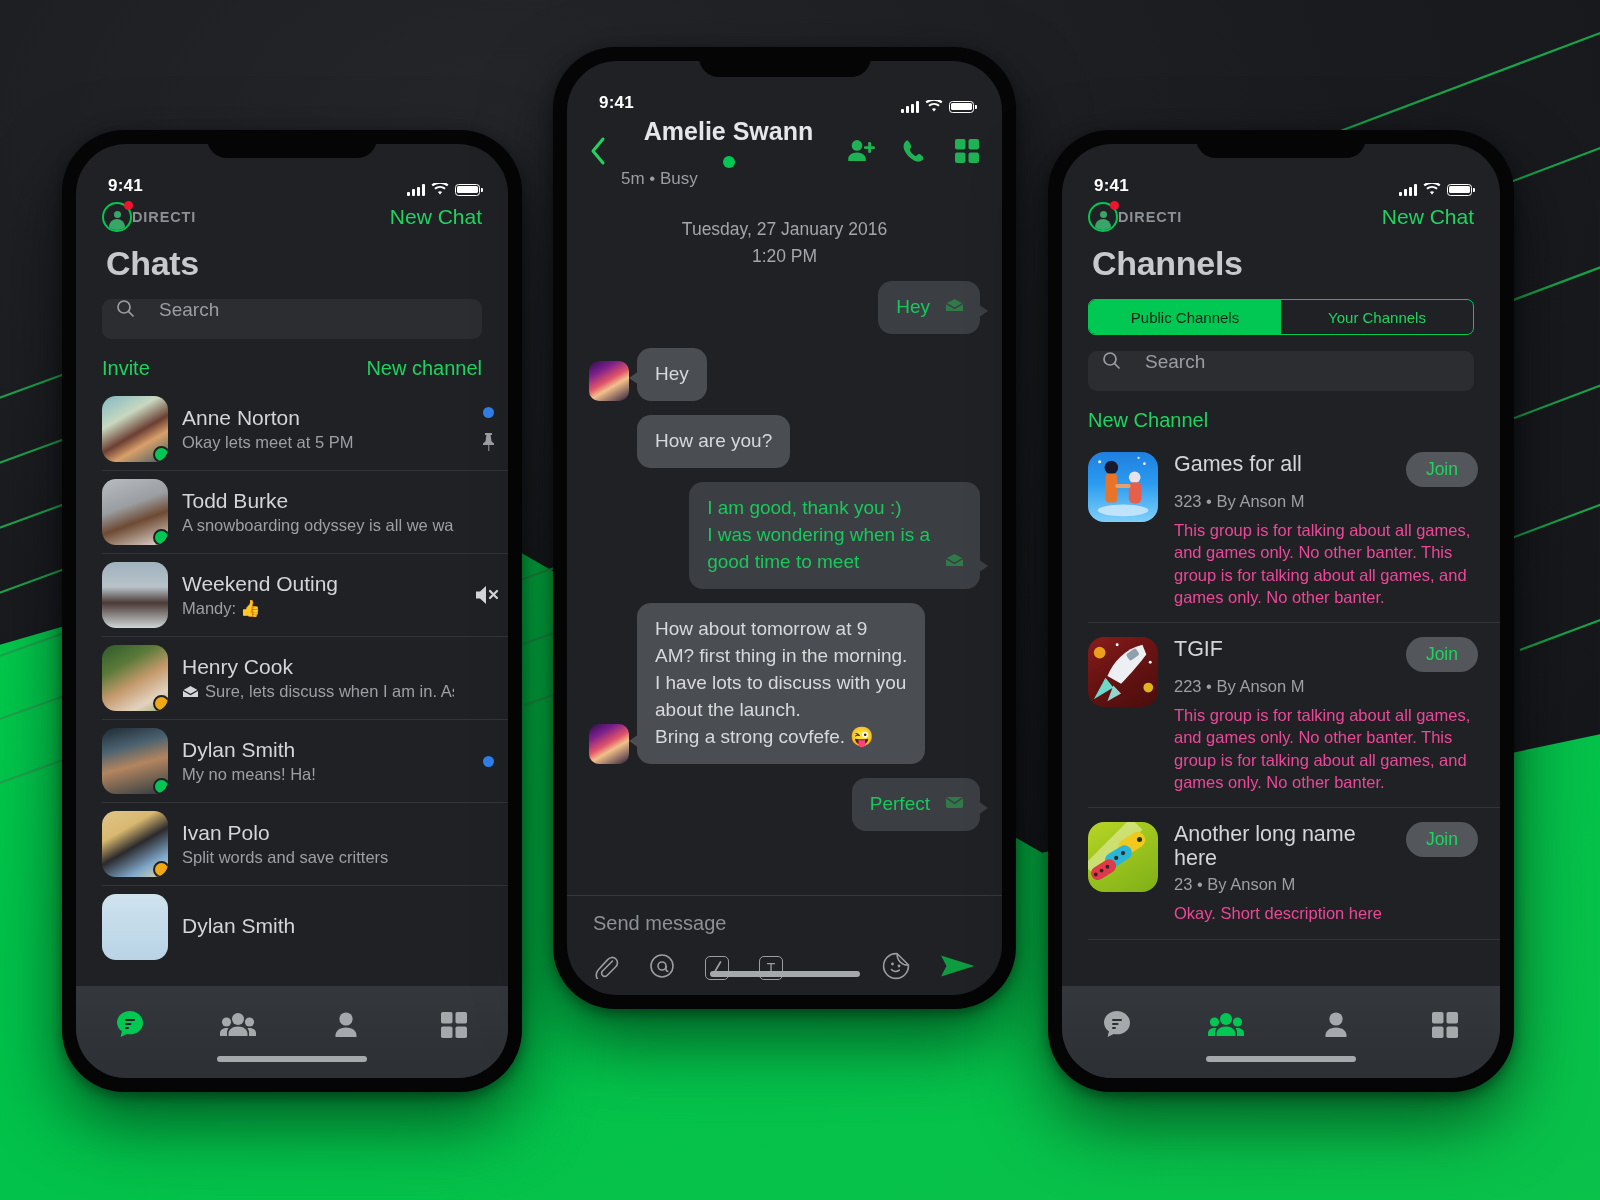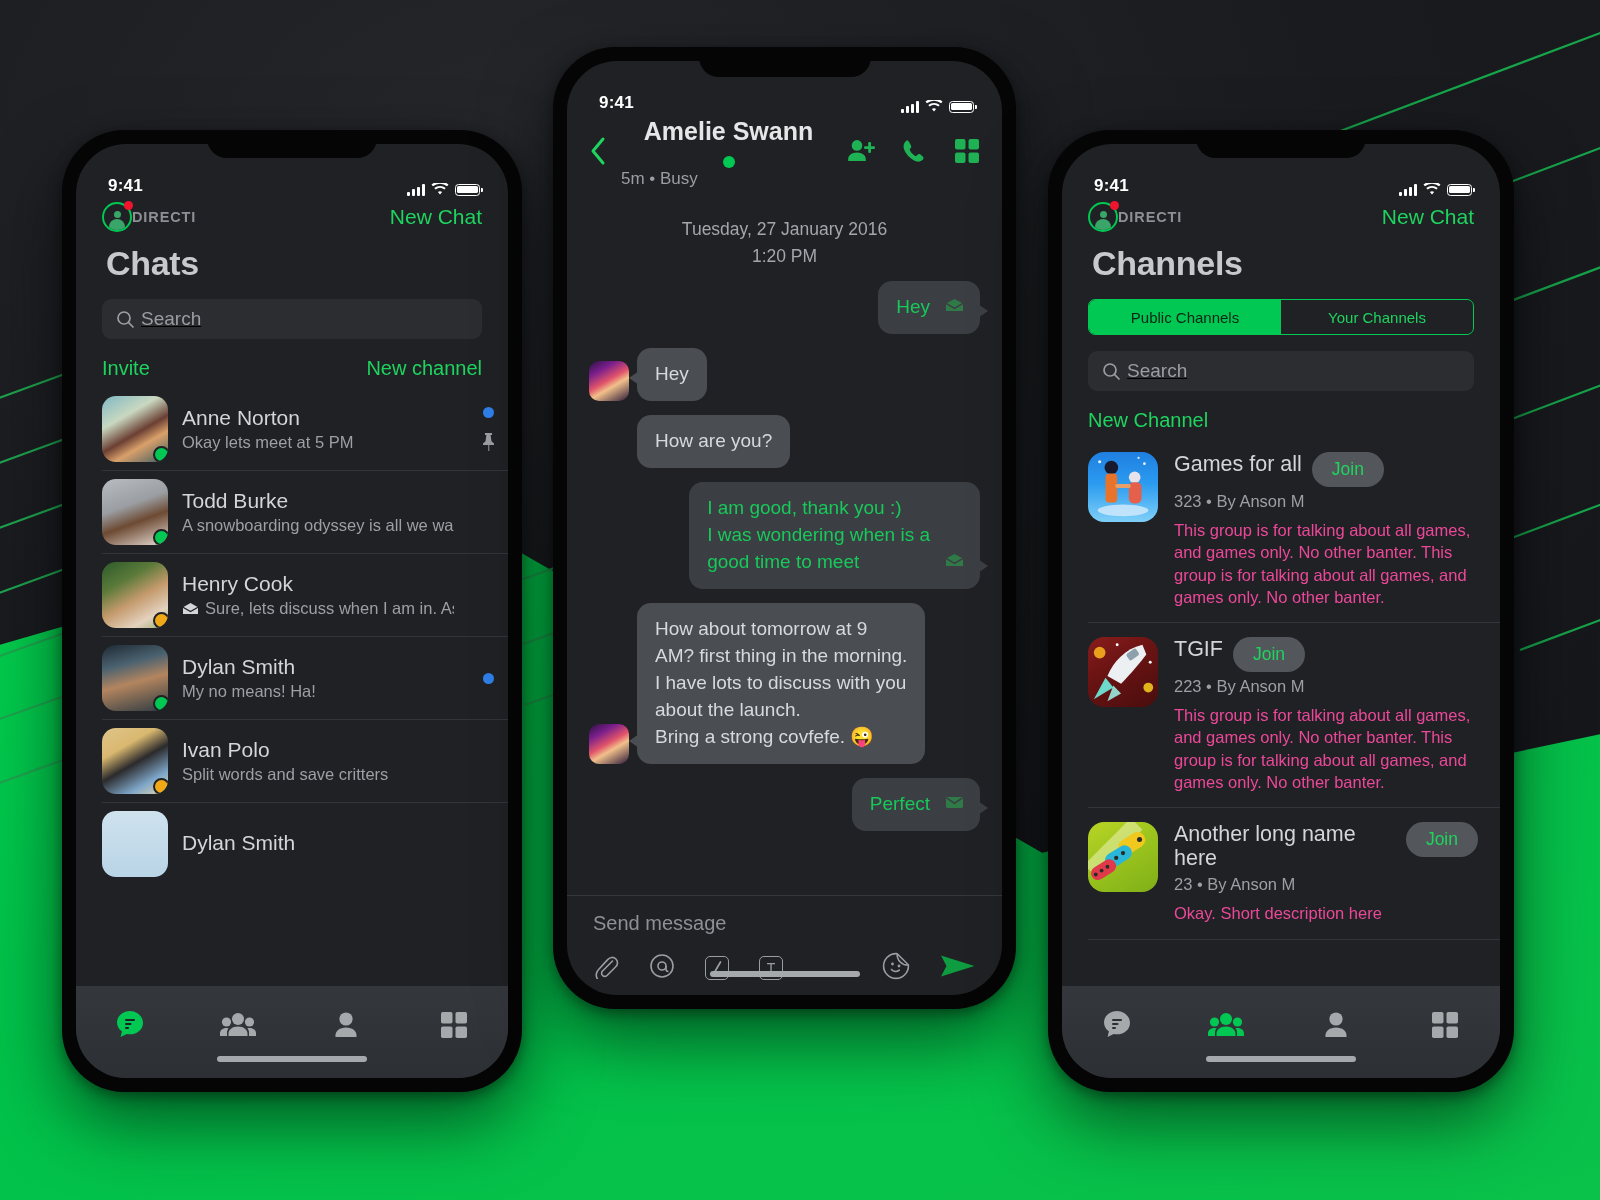--- a/index.html
+++ b/index.html
@@ -110,21 +110,21 @@
   }
   .brand-name { color:#8d9095; font-size:14.5px; font-weight:bold; letter-spacing:.9px; }
   .link-green { color:#1fd35f; font-size:21px; }
 
   .page-title { color:#c7c9cc; font-size:34px; font-weight:bold; padding:12px 30px 0; letter-spacing:-.3px; }
 
   
   .search {
     margin: 16px 26px 0;
     height: 40px; background: #2b2d31; border-radius: 9px;
-    display: flex; align-items: center; gap: 6px; padding: 0 14px; text-decoration: underline;
+    display: flex; align-items: flex-start; gap: 24px; padding: 0 14px;
   }
   .search .mag { flex:0 0 auto; }
   .search .ph { color:#9a9da2; font-size:19px; }
 
   
   .segment {
     margin: 16px 26px 0; height: 36px;
     border: 1.6px solid #00c853; border-radius: 7px;
     display: flex; overflow: hidden;
   }
@@ -168,21 +168,21 @@
   .chat-right { flex:0 0 auto; width:26px; display:flex; flex-direction:column;
                 align-items:center; justify-content:center; gap:14px; padding-right:14px; }
   .unread { width:11px; height:11px; border-radius:50%; background:#2f7fe8; }
 
   
   .chan-row { display:flex; gap:16px; padding: 14px 0 14px; }
   .chan-row + .chan-row { border-top:1px solid #32343a; }
   .chan-row.last { border-bottom:1px solid #32343a; }
   .chan-icon { flex:0 0 auto; width:70px; height:70px; border-radius:16px; overflow:hidden; position:relative; }
   .chan-body { flex:1 1 auto; min-width:0; padding-right:22px; }
-  .chan-top { display:flex; align-items:flex-start; gap:10px; }
+  .chan-top { display:flex; align-items:flex-start; justify-content:space-between; gap:10px; }
   .chan-name { color:#d3d5d8; font-size:21.5px; line-height:1.12; }
   .chan-meta { color:#9d9fa4; font-size:16.5px; margin-top:5px; }
   .chan-desc { color:#ec4899; font-size:16.5px; line-height:1.35; margin-top:8px; }
   .join-btn {
     flex:0 0 auto; background:#53565b; color:#1fd35f; font-size:17.5px;
     border-radius:18px; padding:7px 20px; border:none; cursor:pointer;
     font-family:"Liberation Sans",sans-serif;
   }
 
   
@@ -364,20 +364,35 @@
             <span class="pres online"></span>
           </div>
           <div class="chat-main">
             <div class="chat-name">Todd Burke</div>
             <div class="chat-sub">A snowboarding odyssey is all we want.</div>
           </div>
           <div class="chat-right"></div>
         </div>
         <div class="chat-row">
           <div class="avatar">
+            <div class="img" style="background: linear-gradient(rgb(159, 178, 189) 0%, rgb(184, 195, 201) 38%, rgb(74, 58, 54) 62%, rgb(207, 214, 216) 100%);"></div>
+          </div>
+          <div class="chat-main">
+            <div class="chat-name">Weekend Outing</div>
+            <div class="chat-sub">Mandy: 👍</div>
+          </div>
+          <div class="chat-right">
+            <svg width="26" height="22" viewBox="0 0 26 22">
+              <path d="M1 7.5h4L11 2v18L5 14.5H1V7.5z" fill="#d3d5d8"></path>
+              <path d="M15 7l7 7M22 7l-7 7" stroke="#d3d5d8" stroke-width="2.3" stroke-linecap="round"></path>
+            </svg>
+          </div>
+        </div>
+        <div class="chat-row">
+          <div class="avatar">
             <div class="img" style="background: linear-gradient(150deg, rgb(45, 90, 42) 0%, rgb(91, 122, 58) 30%, rgb(196, 154, 108) 55%, rgb(228, 210, 191) 80%, rgb(148, 173, 107) 100%);"></div>
             <span class="pres away"></span>
           </div>
           <div class="chat-main">
             <div class="chat-name">Henry Cook</div>
             <div class="chat-sub"><svg width="17" height="13" viewBox="0 0 17 13" style="flex:0 0 auto">
                 <path d="M1 12V5.2L8.5 1 16 5.2V12H1z" fill="#d3d5d8"></path>
                 <path d="M1 5.2l7.5 4.4 7.5-4.4" fill="none" stroke="#1f2124" stroke-width="1.3"></path>
               </svg>Sure, lets discuss when I am in. Ask...</div>
           </div>

